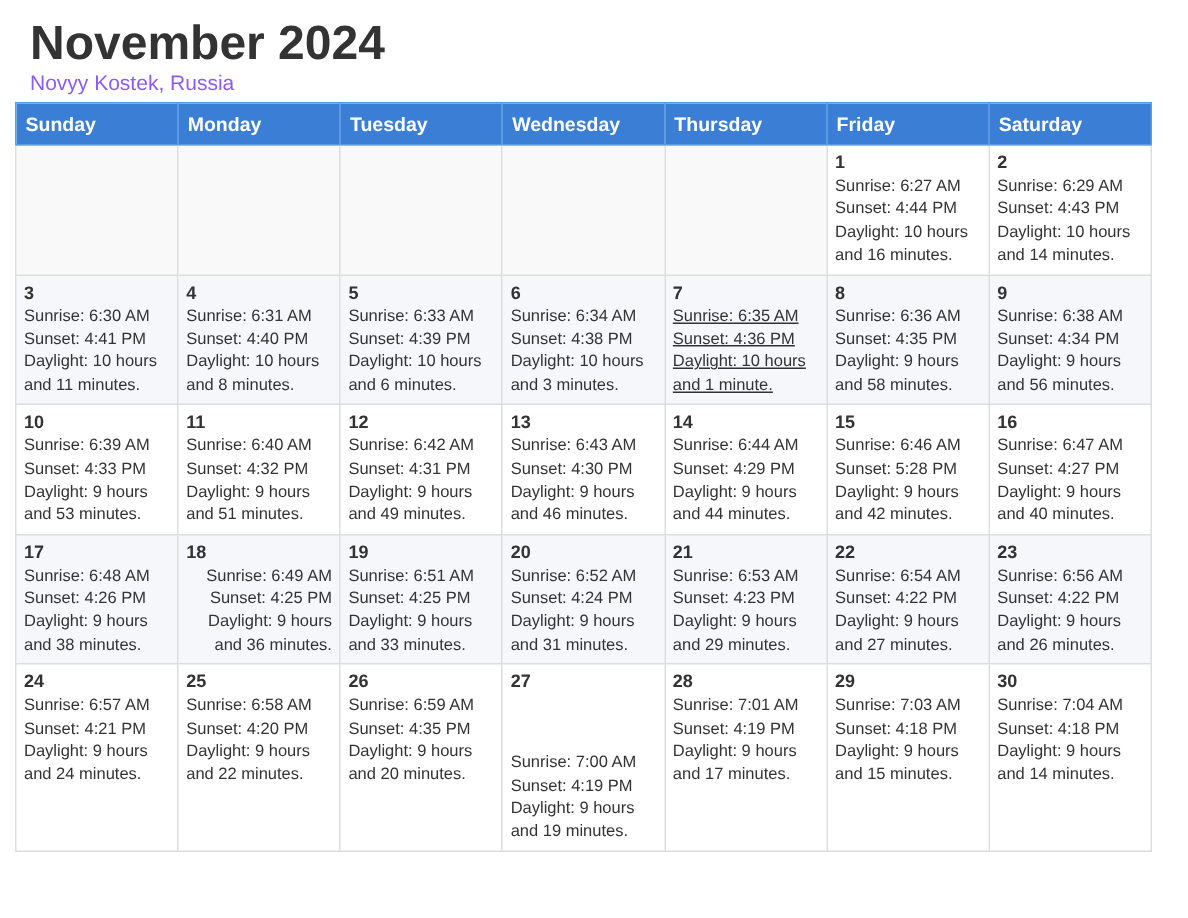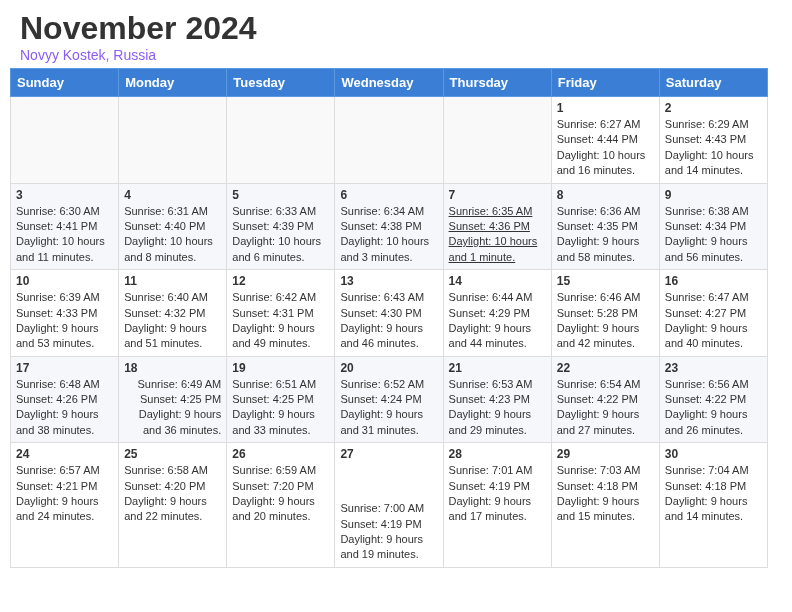--- a/index.html
+++ b/index.html
@@ -254,21 +254,21 @@
           <td>
             <div class="day-num">25</div>
             <div class="day-info" style="white-space: pre-line;">Sunrise: 6:58 AM
 Sunset: 4:20 PM
 Daylight: 9 hours
 and 22 minutes.</div>
           </td>
           <td>
             <div class="day-num">26</div>
             <div class="day-info" style="white-space: pre-line;">Sunrise: 6:59 AM
-Sunset: 7:20 PM
+Sunset: 4:35 PM
 Daylight: 9 hours
 and 20 minutes.</div>
           </td>
           <td>
             <div class="day-num">27</div>
             <div class="day-info" style="white-space: pre-line; margin-top: 40px;">Sunrise: 7:00 AM
 Sunset: 4:19 PM
 Daylight: 9 hours
 and 19 minutes.</div>
           </td>

